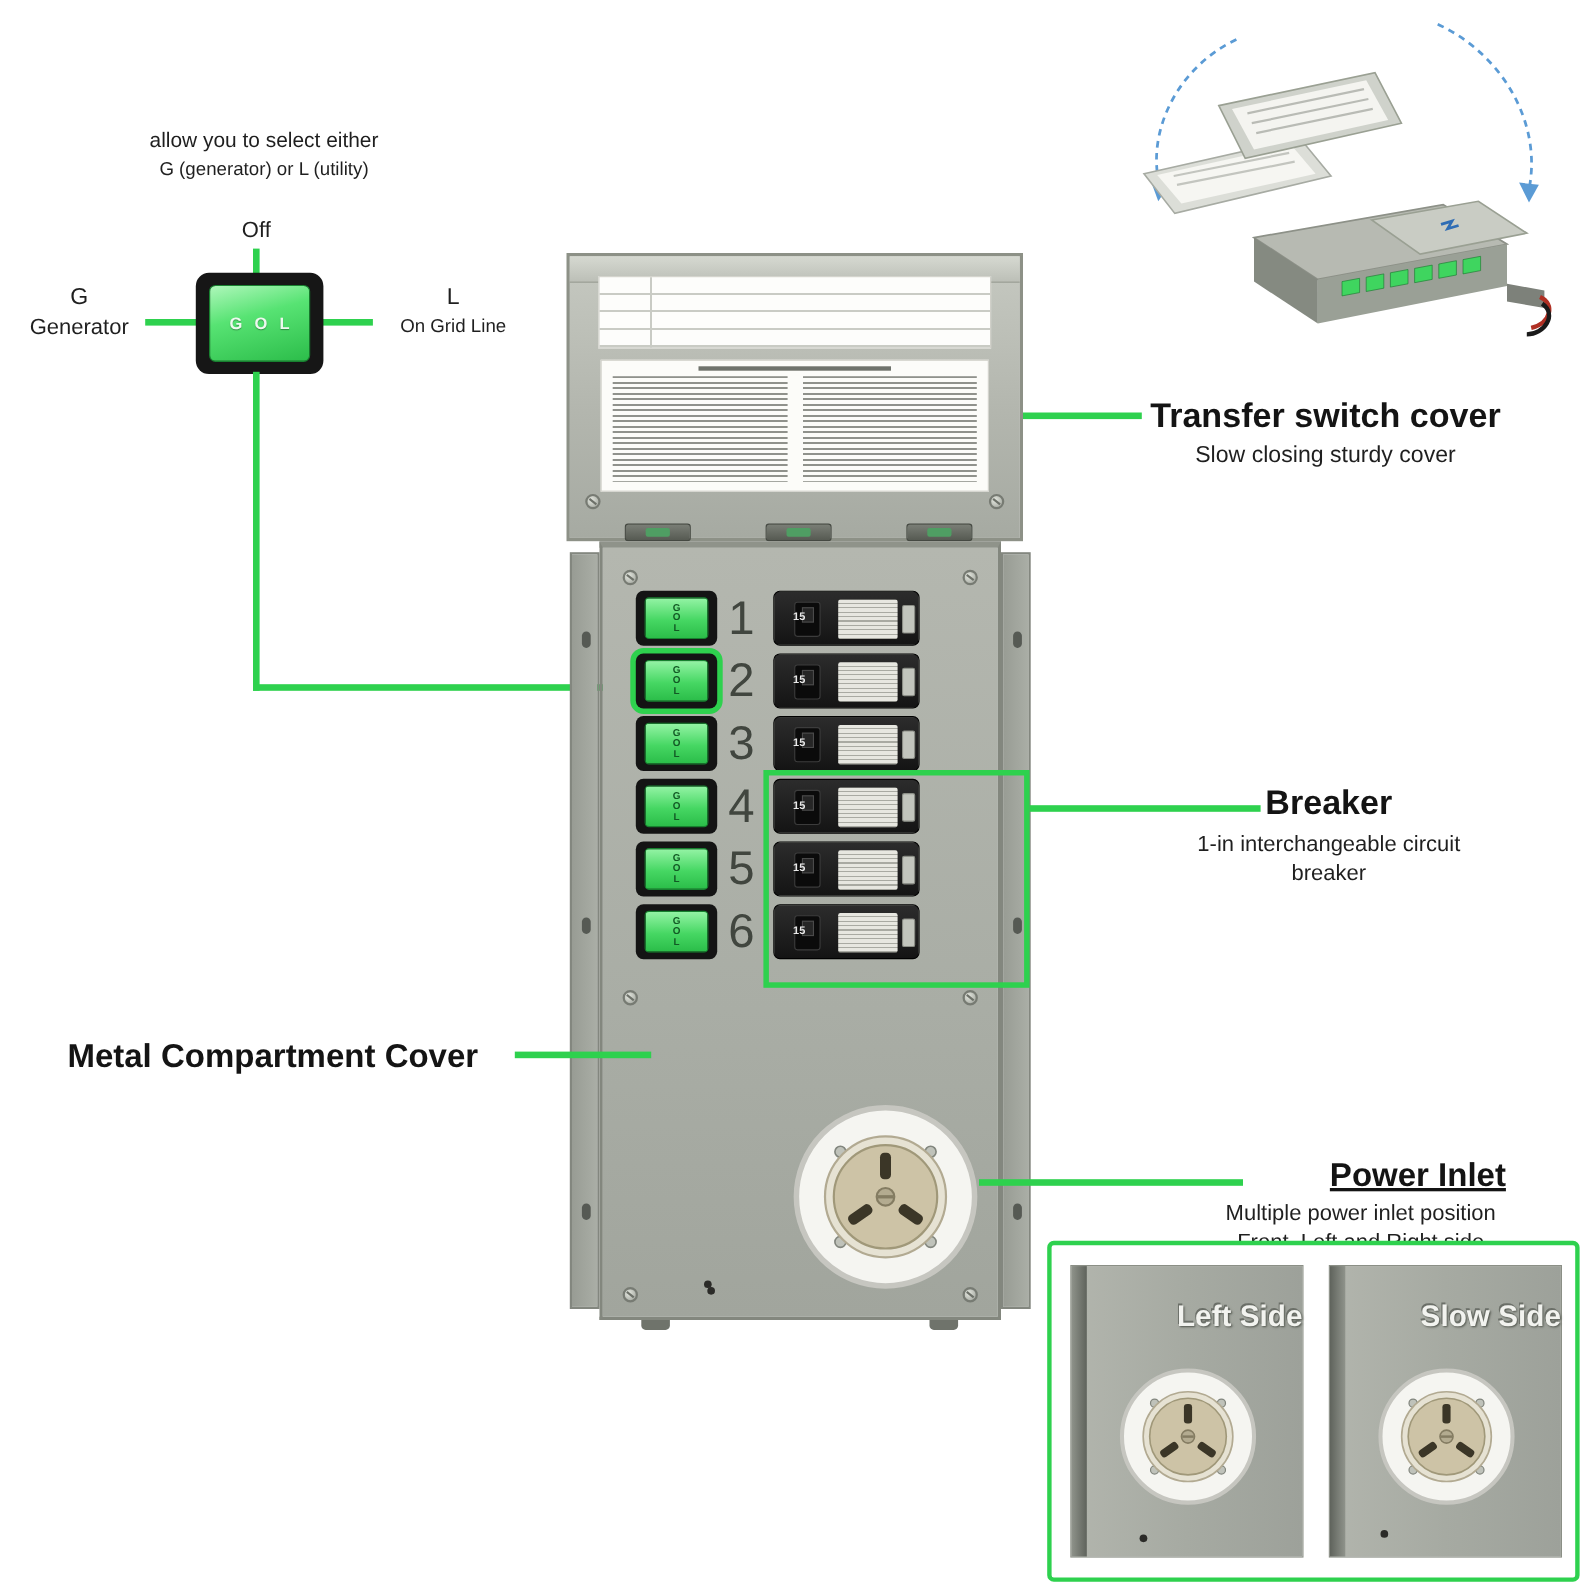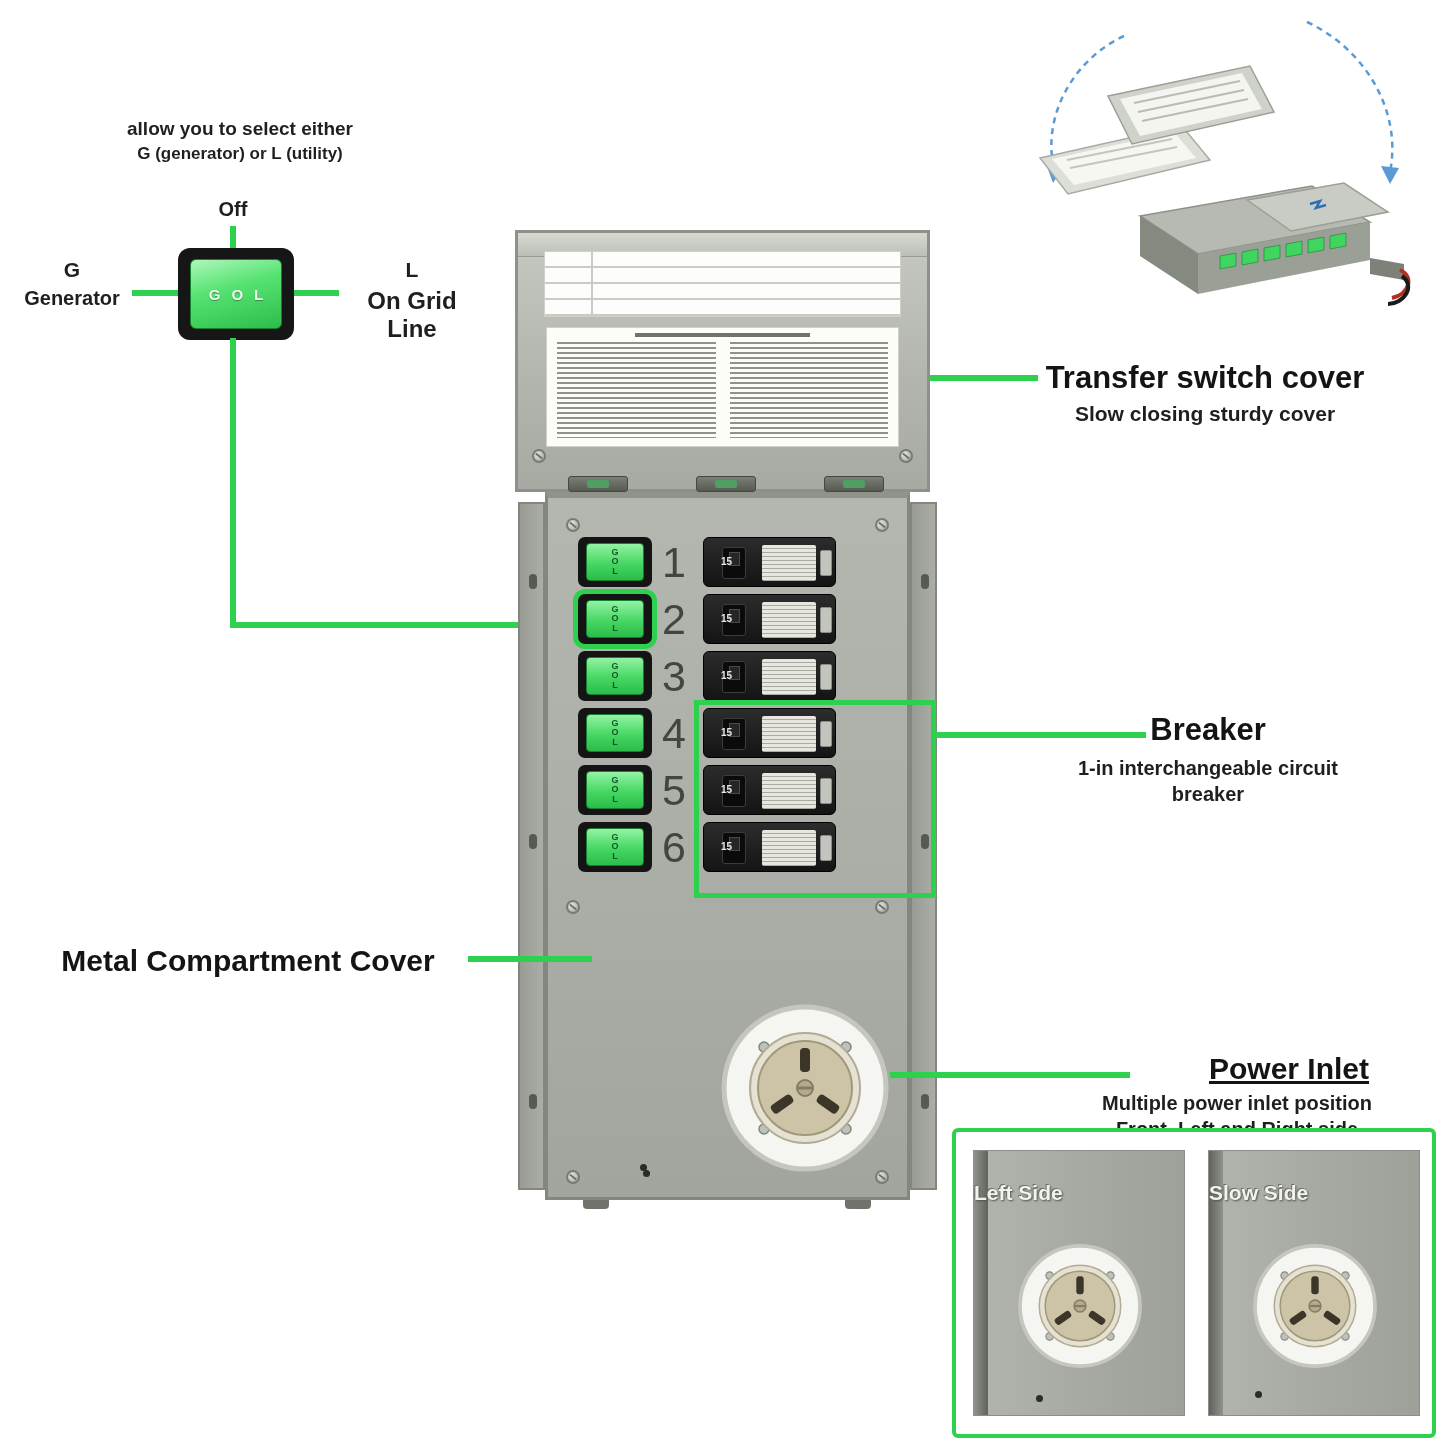--- a/index.html
+++ b/index.html
@@ -1,21 +1,21 @@
 <!DOCTYPE html>
 <html><head>
 <meta charset="utf-8">
 <style>
   * { margin:0; padding:0; box-sizing:border-box; }
   body { background:#ffffff; font-family:"Liberation Sans","DejaVu Sans",sans-serif; }
   .canvas { position:relative; width:1445px; height:1445px; background:#ffffff; overflow:hidden; }
   .abs { position:absolute; }
   .gline { position:absolute; background:#2ed14e; }
   .title { font-weight:700; color:#141414; text-align:center; }
-  .sub { font-weight:700; color:#1f1f1f; text-align:center; }
+  .sub { font-weight:400; color:#1f1f1f; text-align:center; }
 
   
   .big-switch { position:absolute; left:178px; top:248px; width:116px; height:92px;
     background:#161616; border-radius:12px; padding:11px 12px; }
   .big-rocker { width:100%; height:100%; border-radius:6px;
     background:linear-gradient(165deg,#aef7ba 0%,#57e373 40%,#2cbd4a 100%);
     border:1px solid #188130; display:flex; align-items:center; justify-content:center; gap:11px;
     color:#eef9ef; font-size:15px; font-weight:700; text-shadow:0 1px 1px rgba(0,0,0,.35); }
 
   
@@ -75,21 +75,21 @@
   .breaker-box { position:absolute; left:694px; top:700px; width:242px; height:198px;
     border:5px solid #2ed14e; pointer-events:none; }
 
   
   .sides-box { position:absolute; left:952px; top:1128px; width:484px; height:310px;
     background:#ffffff; border:4px solid #2ed14e; border-radius:6px; }
   .side-panel { position:absolute; top:1150px; width:212px; height:266px;
     background:linear-gradient(90deg,#b2b5ad 0%,#a6aaa2 50%,#9da19a 100%); border:1px solid #8b8f86; }
   .panel-edge { position:absolute; top:0; bottom:0; width:14px;
     background:linear-gradient(90deg,#5f635c,#8f938b); }
-  .side-label { position:absolute; width:100%; text-align:left; font-size:21px; font-weight:700;
+  .side-label { position:absolute; width:100%; text-align:right; font-size:27px; font-weight:700;
     color:#f2f3ef; text-shadow:-1px -1px 0 #6b6f68, 1px 1px 2px #4f534b; }
 </style>
 </head>
 <body>
 
 <div class="canvas">
 
   <svg width="0" height="0" style="position:absolute">
     <defs>
       <g id="inlet-face">
@@ -124,21 +124,21 @@
     <div class="big-rocker">
       <span>G</span>
       <span>O</span>
       <span>L</span>
     </div>
   </div>
 
   <div class="abs sub" style="left:17px; top:258px; width:110px; font-size:21px;">G</div>
   <div class="abs sub" style="left:17px; top:287px; width:110px; font-size:20px;">Generator</div>
   <div class="abs sub" style="left:342px; top:258px; width:140px; font-size:21px;">L</div>
-  <div class="abs sub" style="left:342px; top:287px; width:140px; font-size:24px;">On Grid Line</div>
+  <div class="abs sub" style="left:342px; top:287px; width:140px; font-size:17px;">On Grid Line</div>
 
   <div class="gline" style="left:230px; top:338px; width:6px; height:290px;"></div>
   <div class="gline" style="left:230px; top:622px; width:348px; height:6px;"></div>
 
   <svg class="abs" style="left:1012px; top:8px;" width="405" height="345" viewBox="0 0 405 345">
     <path d="M112,28 C60,52 30,110 42,160" stroke="#5b9bd5" stroke-width="2.5" stroke-dasharray="6 5" fill="none"></path>
     <polygon points="34,156 51,160 41,175" fill="#5b9bd5"></polygon>
     <path d="M295,14 C355,42 390,105 378,164" stroke="#5b9bd5" stroke-width="2.5" stroke-dasharray="6 5" fill="none"></path>
     <polygon points="369,158 387,160 378,176" fill="#5b9bd5"></polygon>
 

